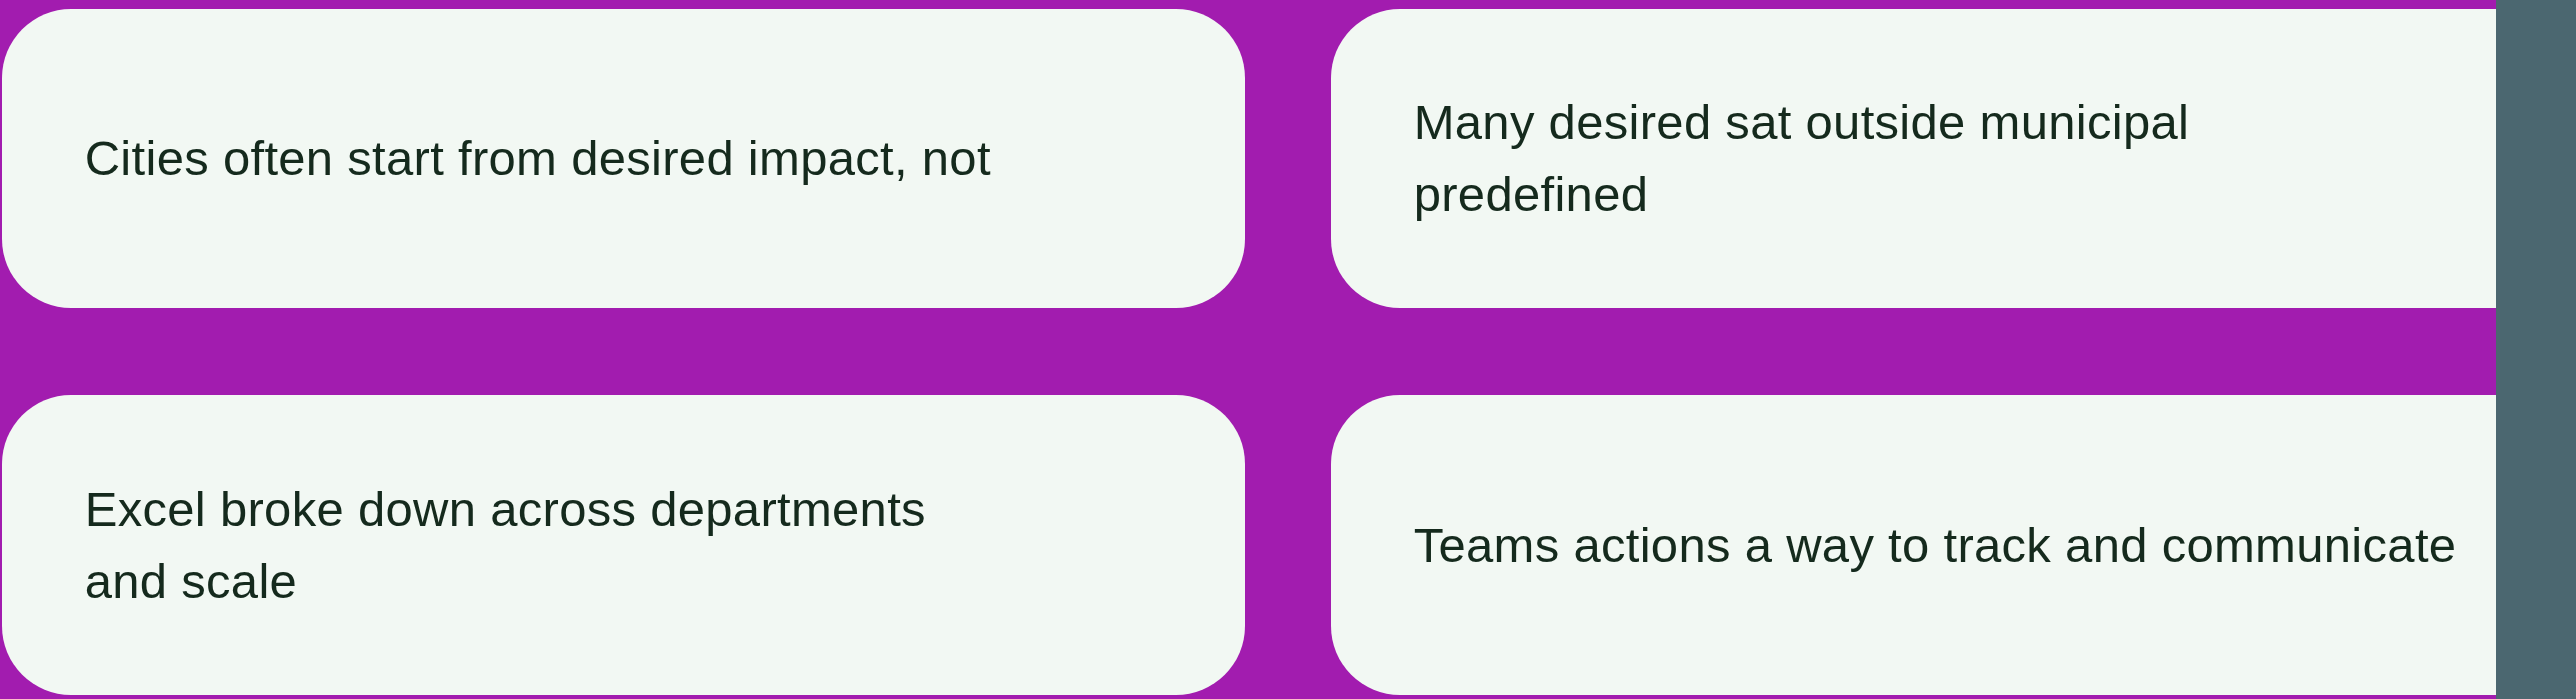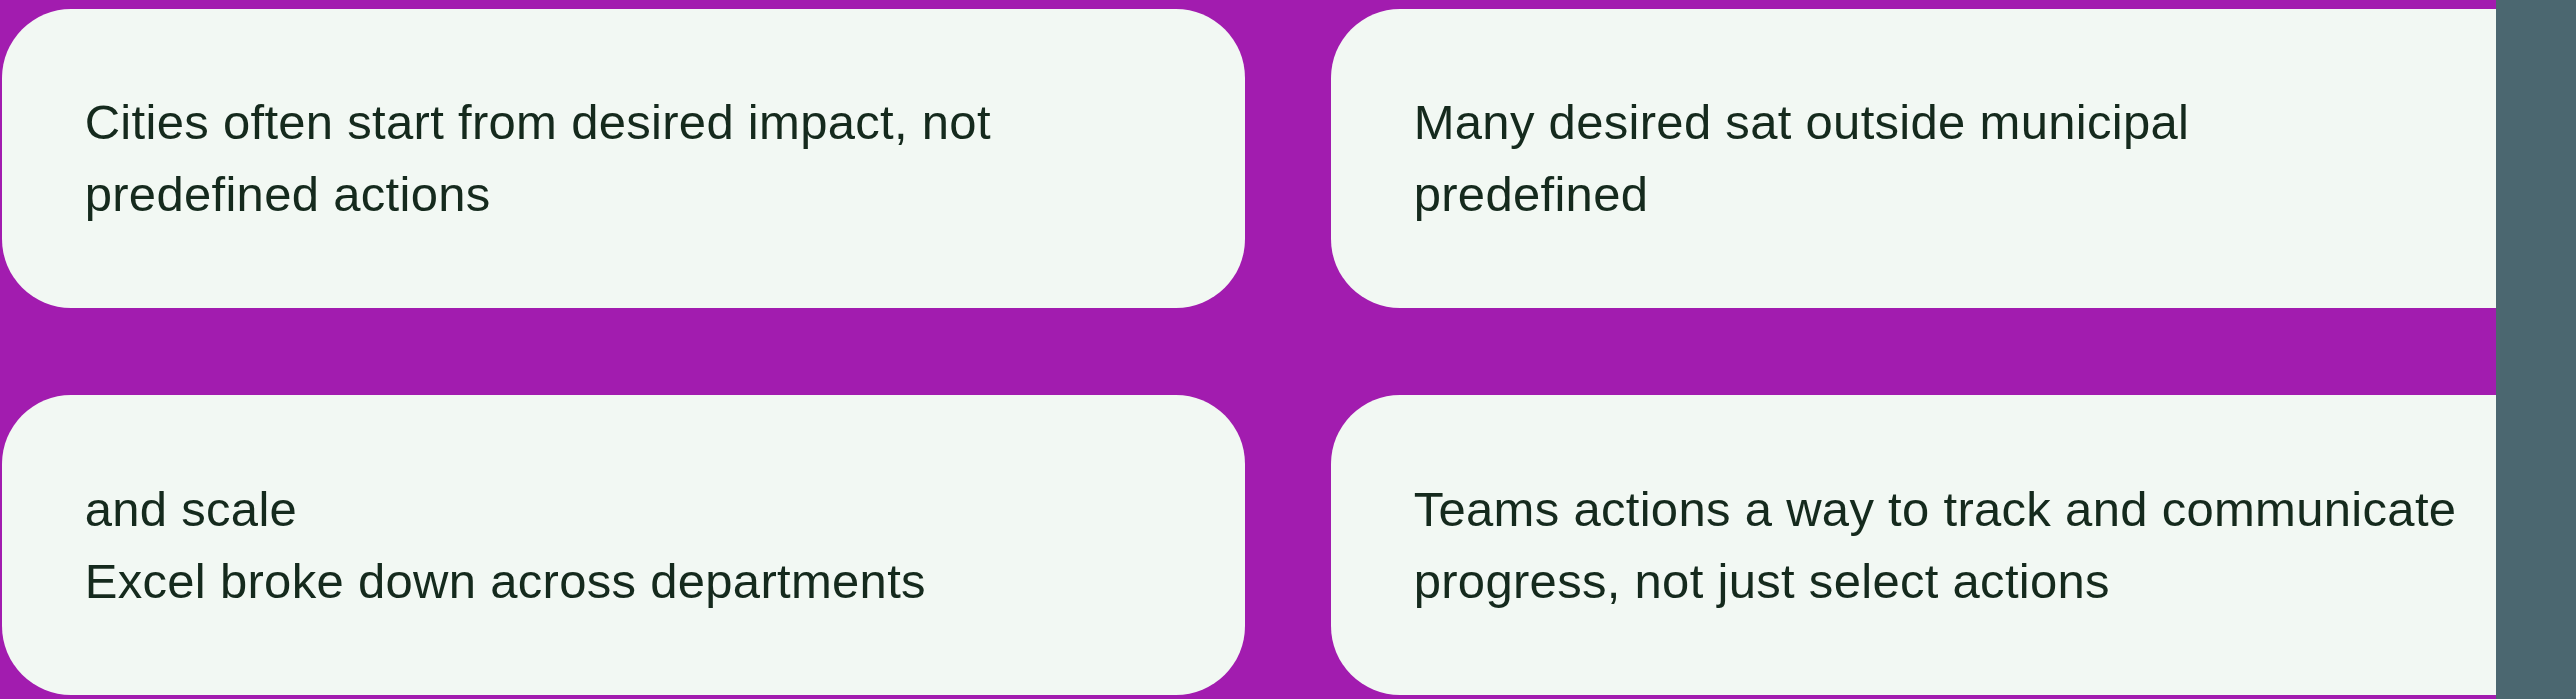--- a/index.html
+++ b/index.html
@@ -48,39 +48,37 @@
   }
 </style>
 </head>
 <body>
 
 <div class="canvas">
 
   <div class="card">
     <div class="card-text">
       <div class="line">Cities often start from desired impact, not</div>
-      <div class="line">predefined actions</div>
     </div>
   </div>
 
   <div class="card">
     <div class="card-text">
       <div class="line">Many desired sat outside municipal</div>
       <div class="line">predefined</div>
     </div>
   </div>
 
   <div class="card">
     <div class="card-text">
+      <div class="line">Excel broke down across departments</div>
       <div class="line">and scale</div>
-      <div class="line">Excel broke down across departments</div>
     </div>
   </div>
 
   <div class="card">
     <div class="card-text">
       <div class="line">Teams actions a way to track and communicate</div>
-      <div class="line">progress, not just select actions</div>
     </div>
   </div>
 
 </div>
 
 
 </body></html>

